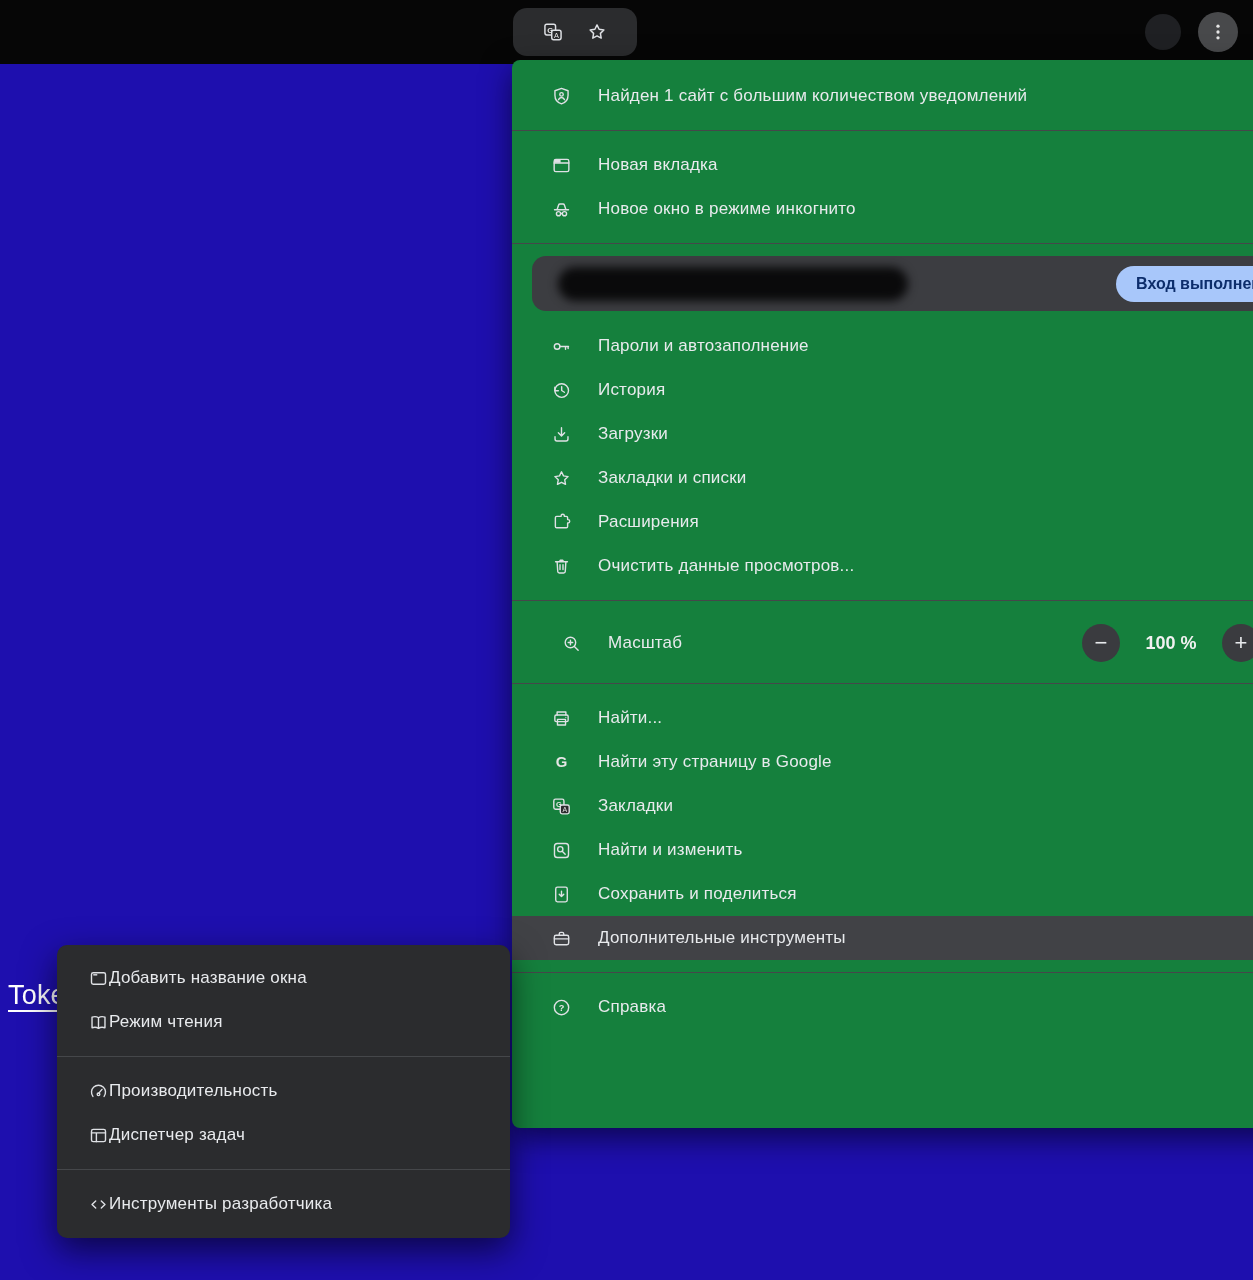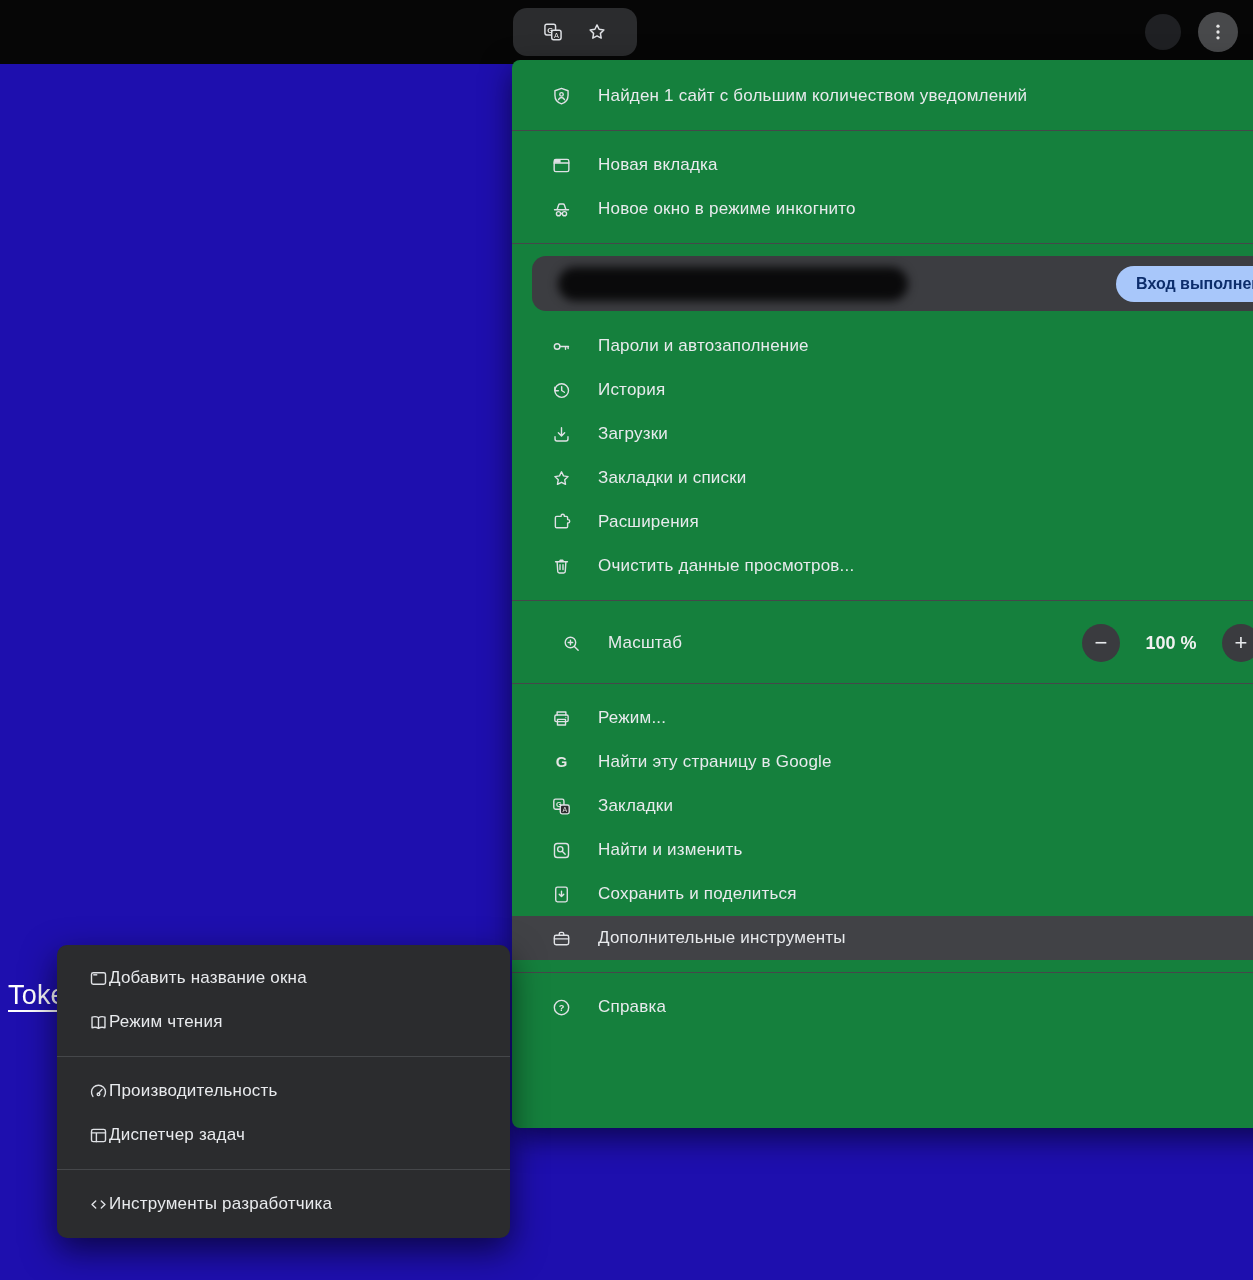--- a/index.html
+++ b/index.html
@@ -285,21 +285,21 @@
 
   <div class="mrow">
     <span class="micon">
       <svg viewBox="0 0 24 24">
           <path d="M7 8V4.6h10V8"></path>
           <rect x="4.4" y="8" width="15.2" height="7.6" rx="1.6"></rect>
           <rect x="7.4" y="13" width="9.2" height="6.4"></rect>
           <circle cx="17" cy="10.6" r=".7" fill="#dfe1e5" stroke="none"></circle>
         </svg>
     </span>
-    <span class="mlabel">Режим...</span>
+    <span class="mlabel">Найти...</span>
   </div>
 
   <div class="mrow">
     <span class="micon">
       <svg viewBox="0 0 24 24">
           <text x="12" y="17.4" text-anchor="middle" font-size="17" font-weight="bold" fill="#e6e6e6" stroke="none" font-family="Liberation Sans, sans-serif">G</text>
         </svg>
     </span>
     <span class="mlabel">Найти эту страницу в Google</span>
   </div>

